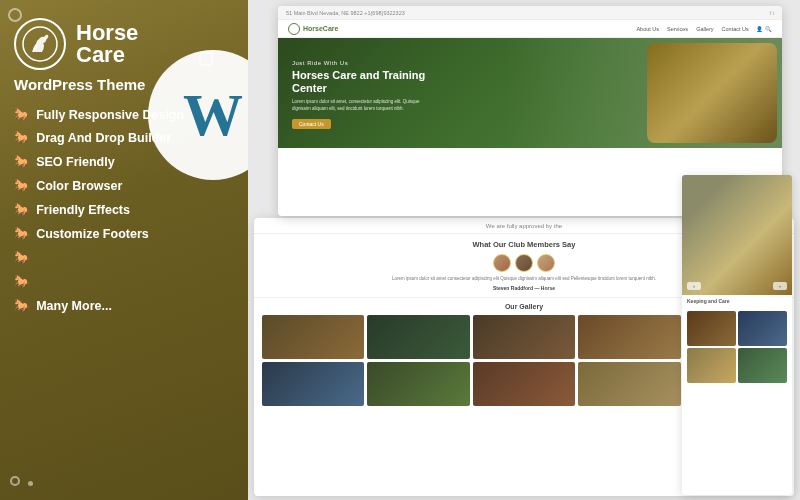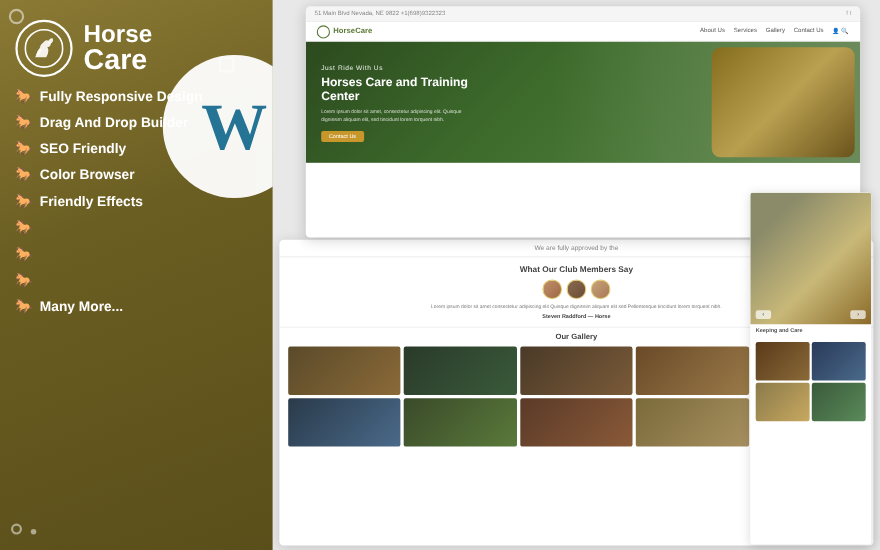--- a/index.html
+++ b/index.html
@@ -52,21 +52,21 @@
       line-height: 1.1;
     }
 
     .logo-text .horse {
       font-size: 22px;
       font-weight: 900;
       display: block;
     }
 
     .logo-text .care {
-      font-size: 26px;
+      font-size: 22px;
       font-weight: 900;
       display: block;
       margin-top: -3px;
     }
 
     .wp-theme-label {
       color: #fff;
       font-size: 15px;
       font-weight: 700;
       margin-bottom: 10px;
@@ -492,20 +492,21 @@
         <path d="M22 11 Q24 8 26 9 Q27 11 25 13 Q24 14 22 14 Z" fill="#fff" opacity="0.9"></path>
         <path d="M14 18 Q12 20 11 24 Q13 25 14 23 Q15 20 16 19 Z" fill="#fff" opacity="0.8"></path>
       </svg>
     </div>
     <div class="logo-text">
       <span class="horse">Horse</span>
       <span class="care">Care</span>
     </div>
   </div>
 
+  <div class="wp-theme-label">WordPress Theme</div>
 
   <div class="wp-circle">
     <div class="wp-logo" style="font-size:60px;color:#21759b;font-weight:900;font-family:Georgia,serif;line-height:1;">W</div>
   </div>
 
   <div class="sq-deco"></div>
 
   <ul class="features-list">
     <li>
       <span class="feat-icon">🐎</span>
@@ -522,20 +523,21 @@
     <li>
       <span class="feat-icon">🐎</span>
       <span>Color Browser</span>
     </li>
     <li>
       <span class="feat-icon">🐎</span>
       <span>Friendly Effects</span>
     </li>
     <li>
       <span class="feat-icon">🐎</span>
+      <span>Customize Footers</span>
     </li>
     <li>
       <span class="feat-icon">🐎</span>
     </li>
     <li>
       <span class="feat-icon">🐎</span>
     </li>
     <li>
       <span class="feat-icon">🐎</span>
       <span>Many More...</span>

